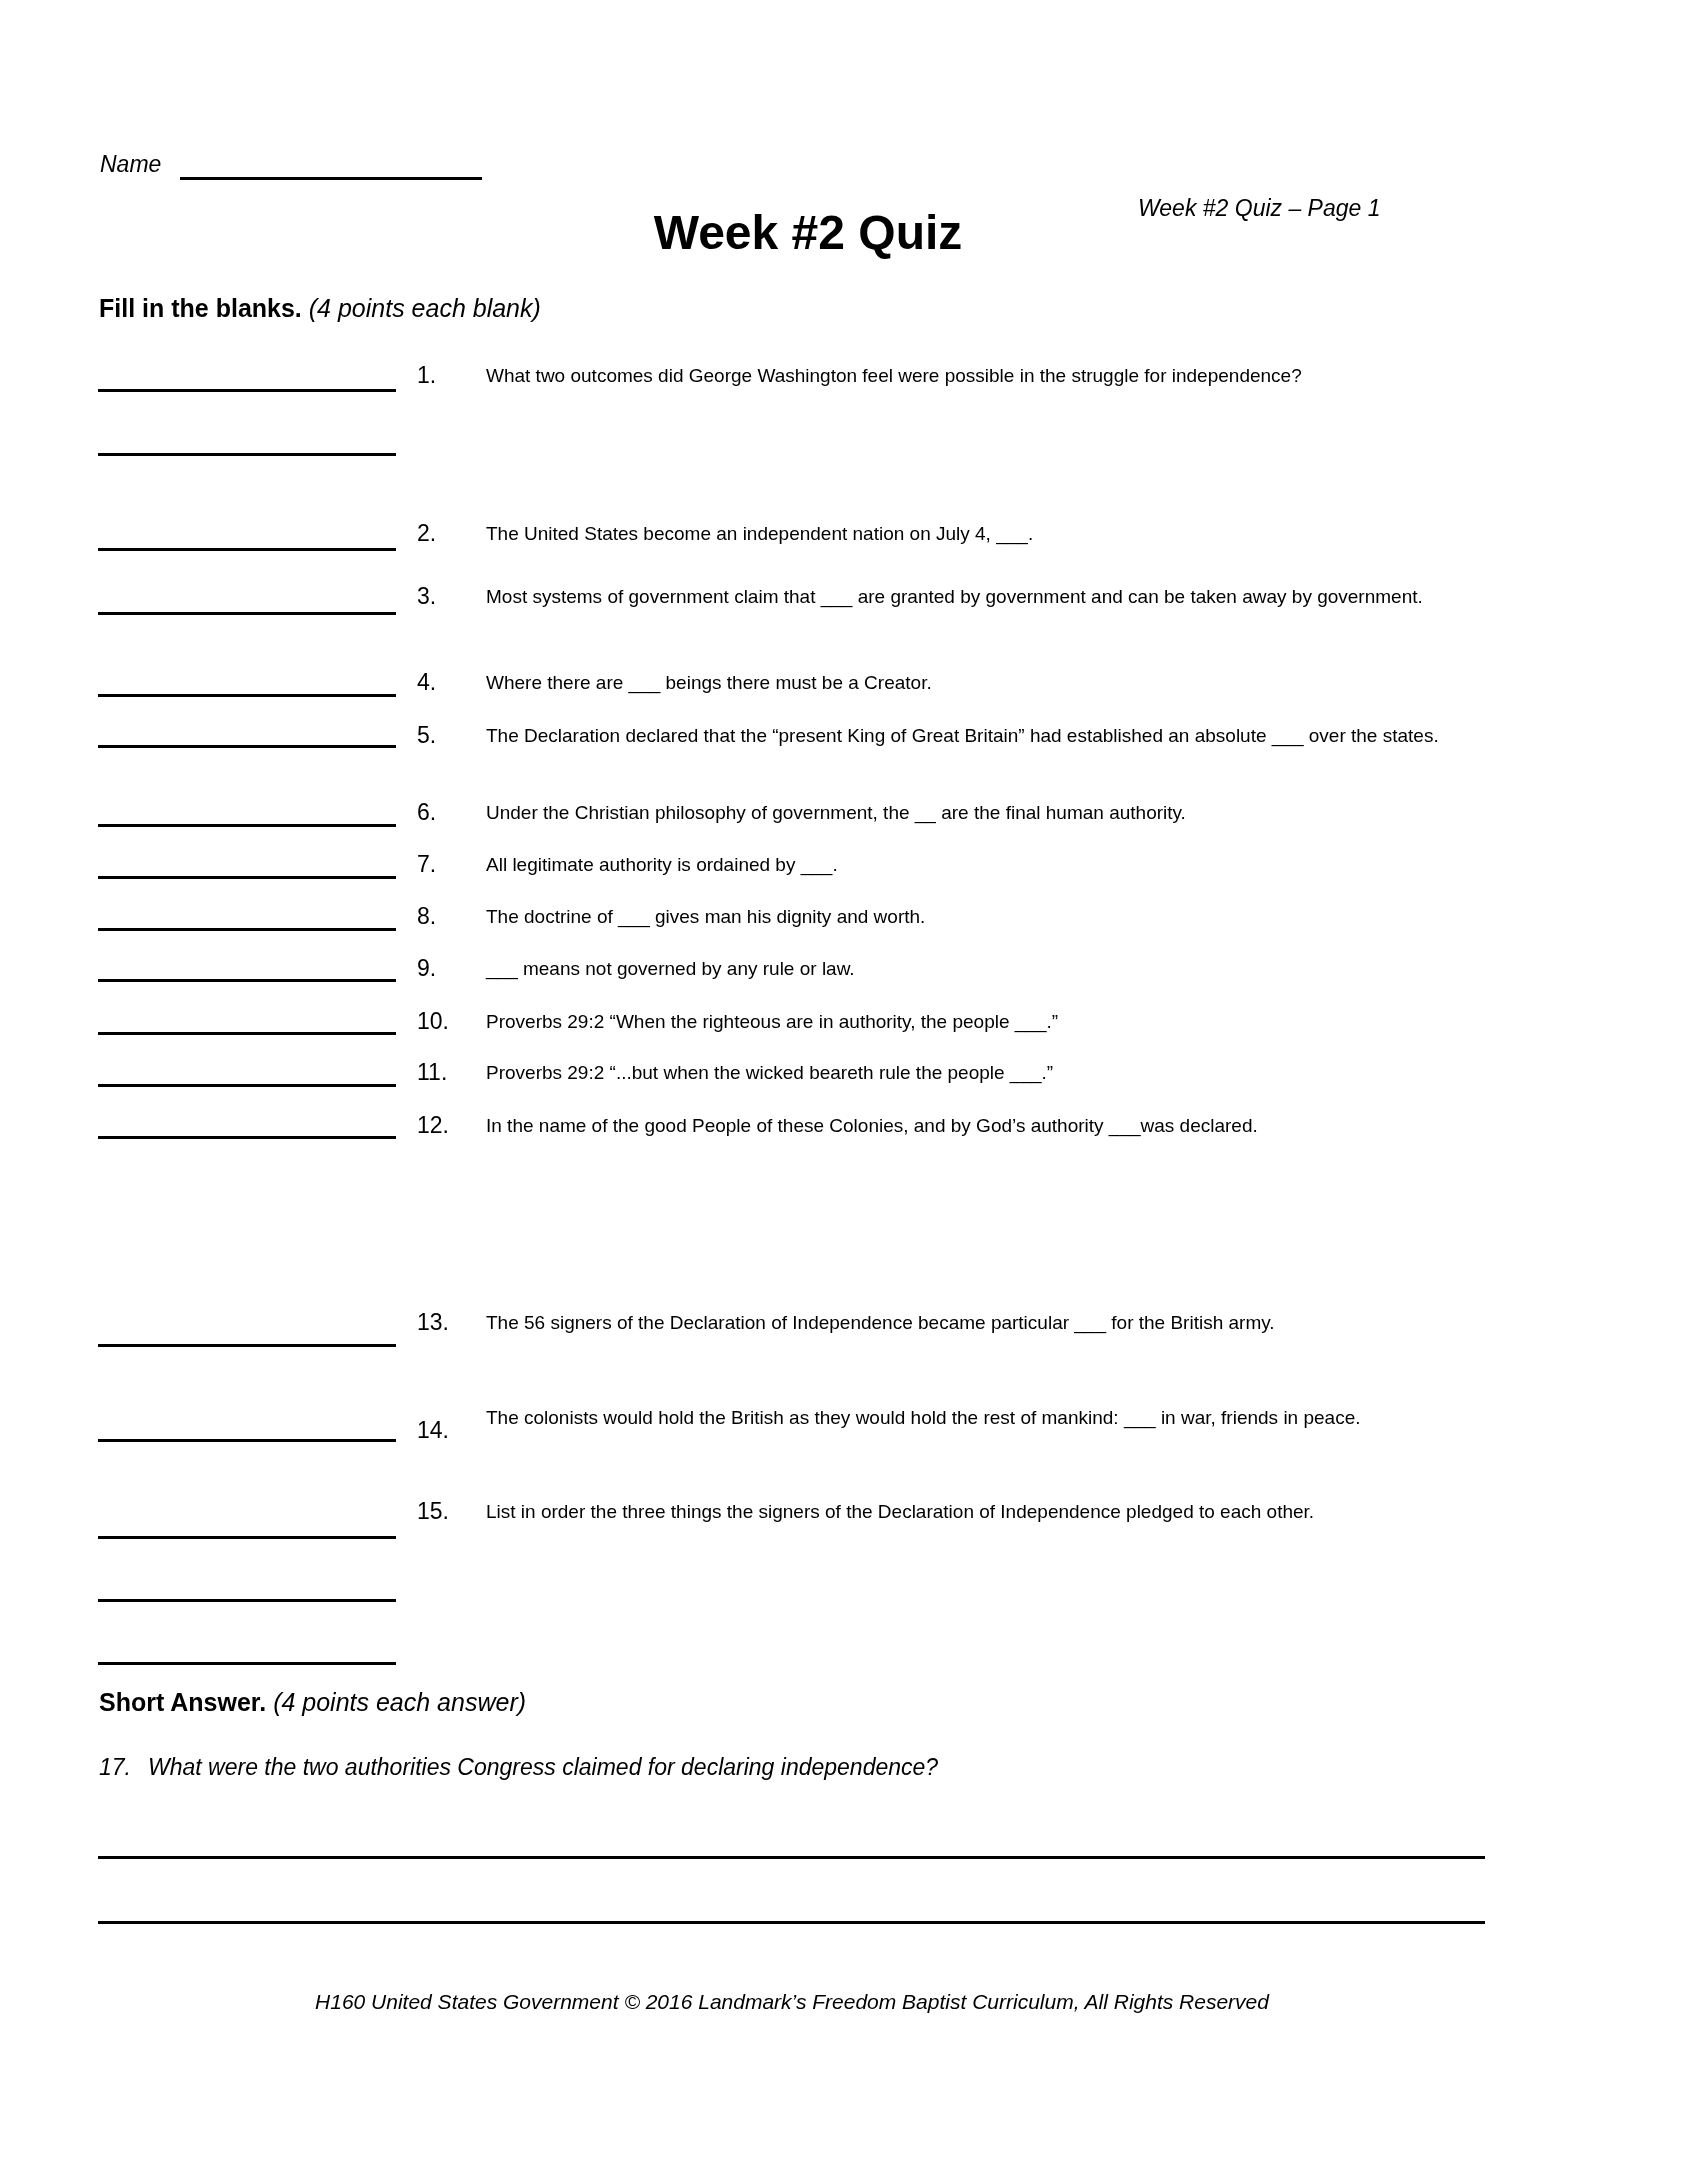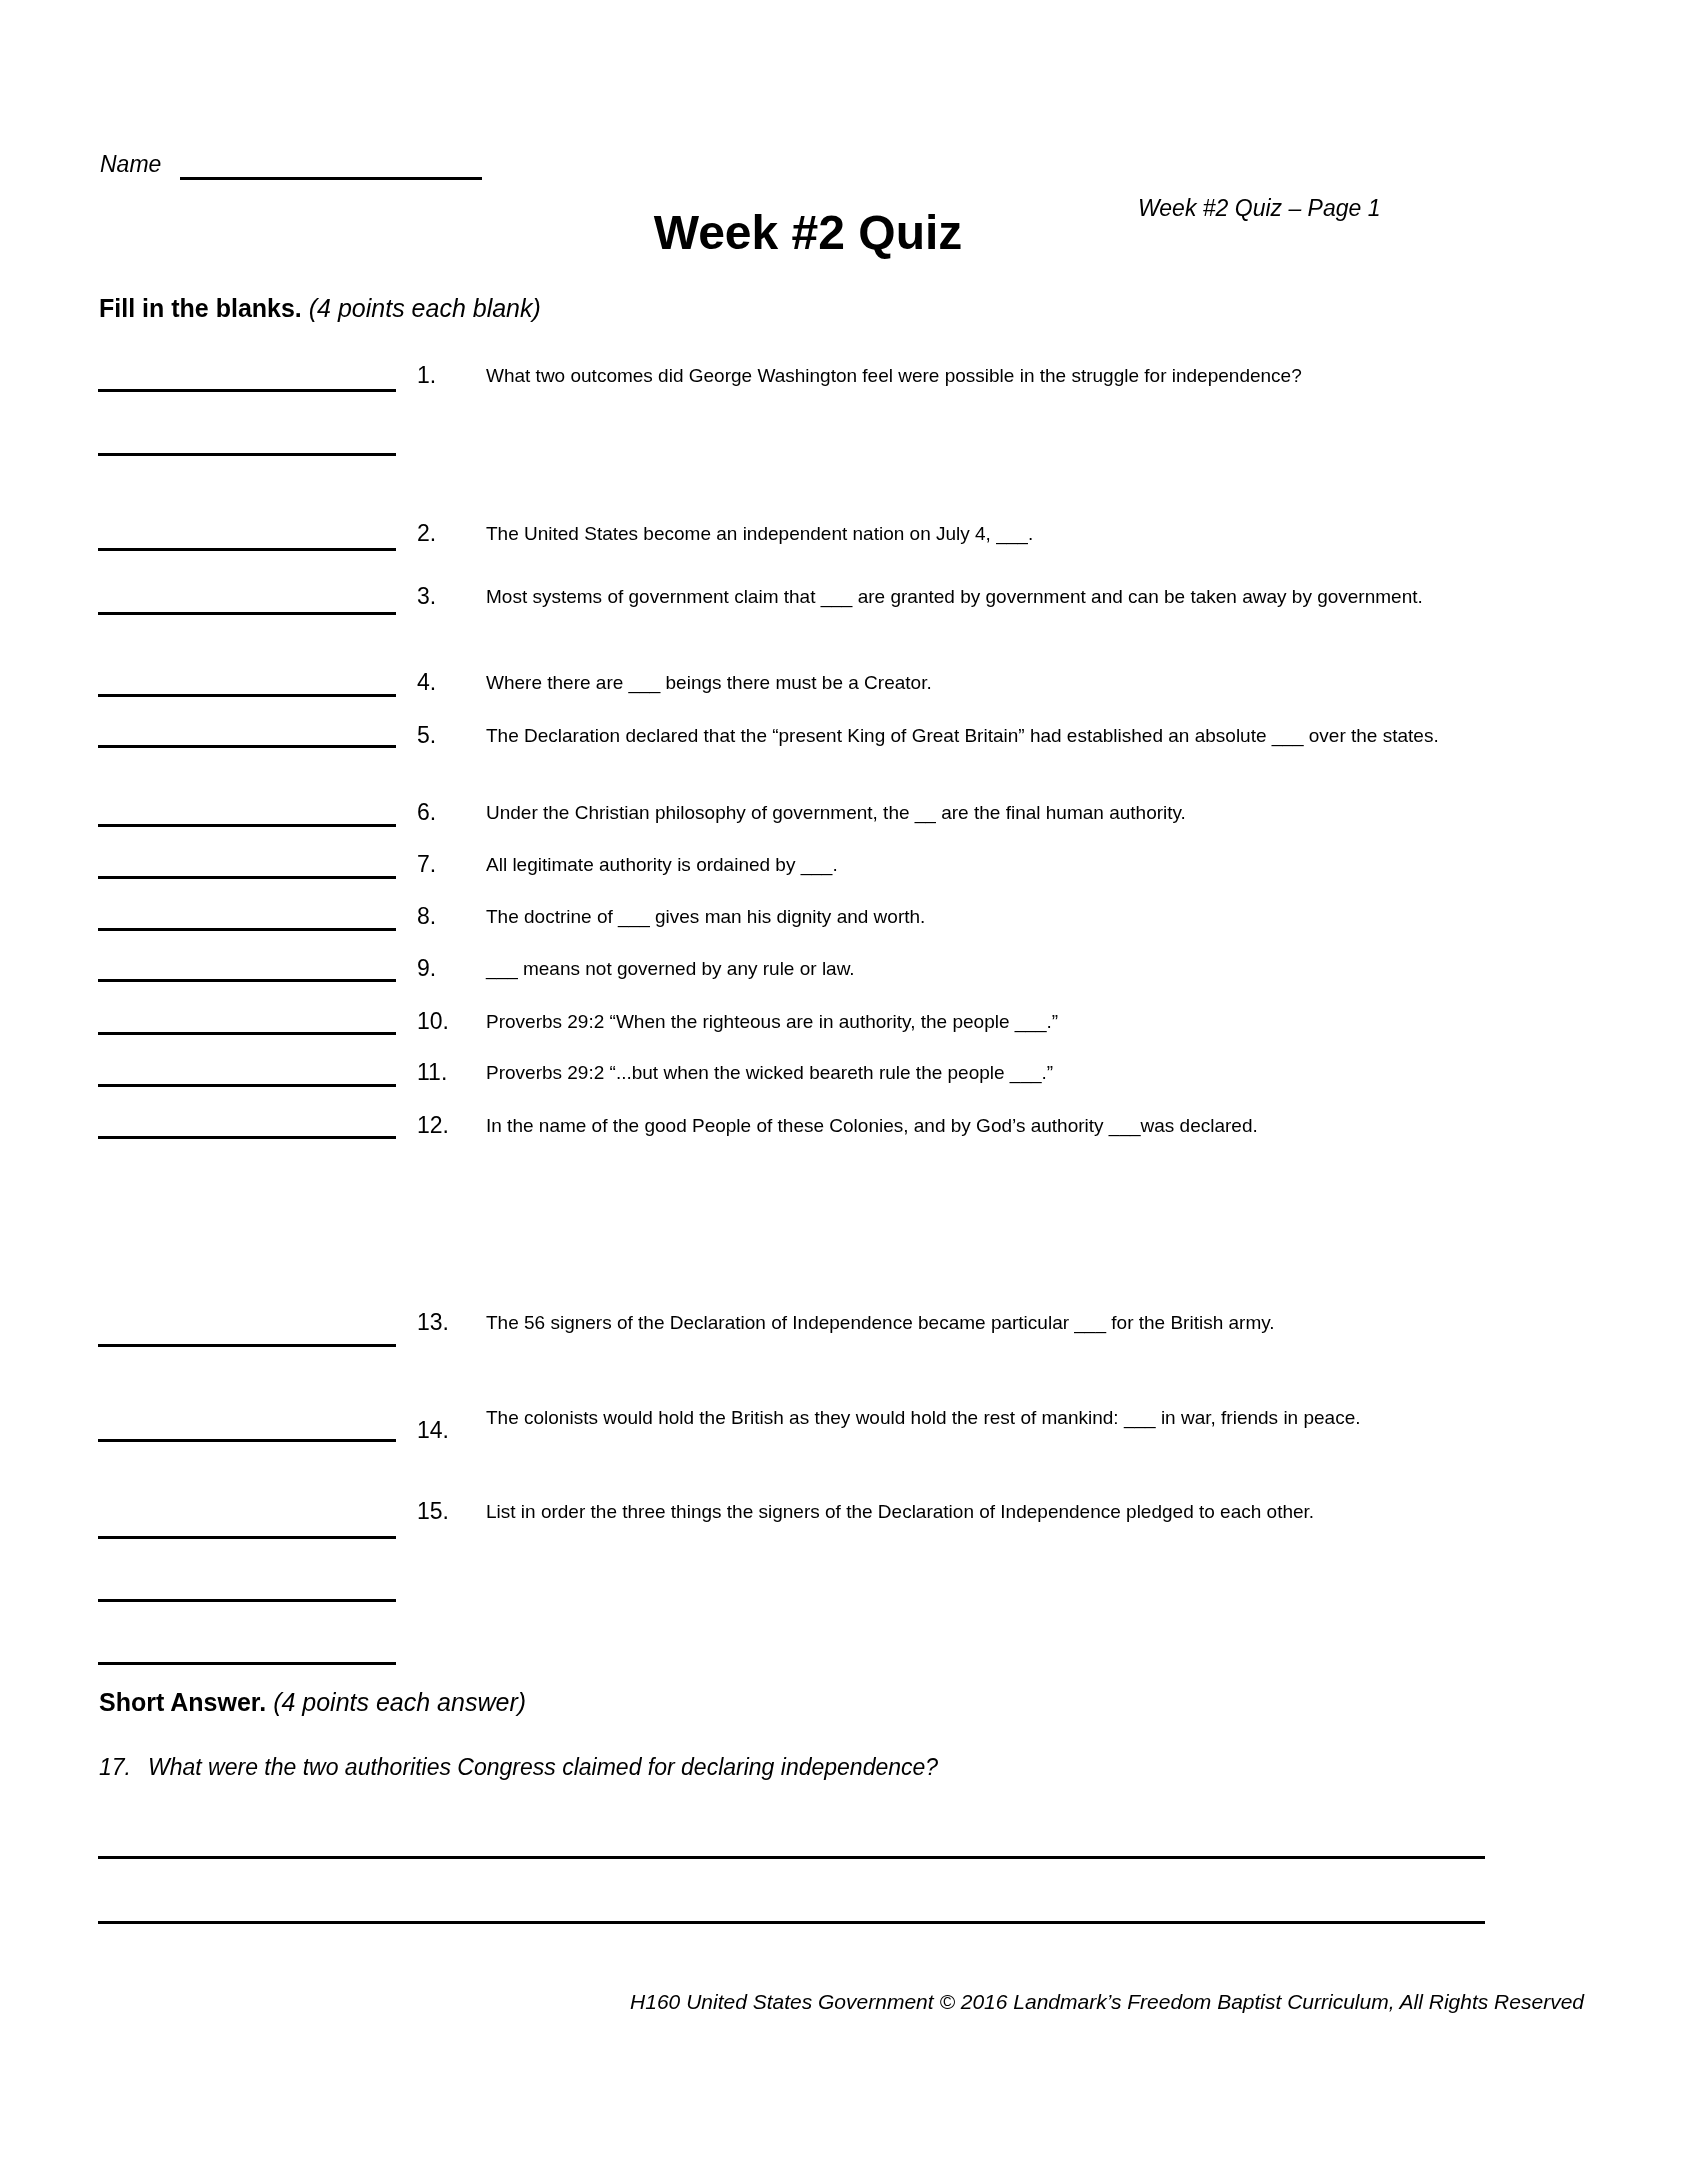--- a/index.html
+++ b/index.html
@@ -115,14 +115,14 @@
   <i>(4 points each answer)</i>
 </div>
 
 <div>
   <div class="abs body-text" style="left:99px; top:1752px;">17.</div>
   <div class="abs body-text" style="left:148px; top:1752px;">What were the two authorities Congress claimed for declaring independence?</div>
 </div>
 <div class="rule" style="left:98px; top:1856px; width:1387px;"></div>
 <div class="rule" style="left:98px; top:1921px; width:1387px;"></div>
 
-<div class="abs footer" style="left:0; width:1584px; text-align:right; top:1990px;">H160 United States Government © 2016 Landmark’s Freedom Baptist Curriculum, All Rights Reserved</div>
+<div class="abs footer" style="left:0; width:1584px; text-align:center; top:1990px;">H160 United States Government © 2016 Landmark’s Freedom Baptist Curriculum, All Rights Reserved</div>
 
 
 </body></html>

